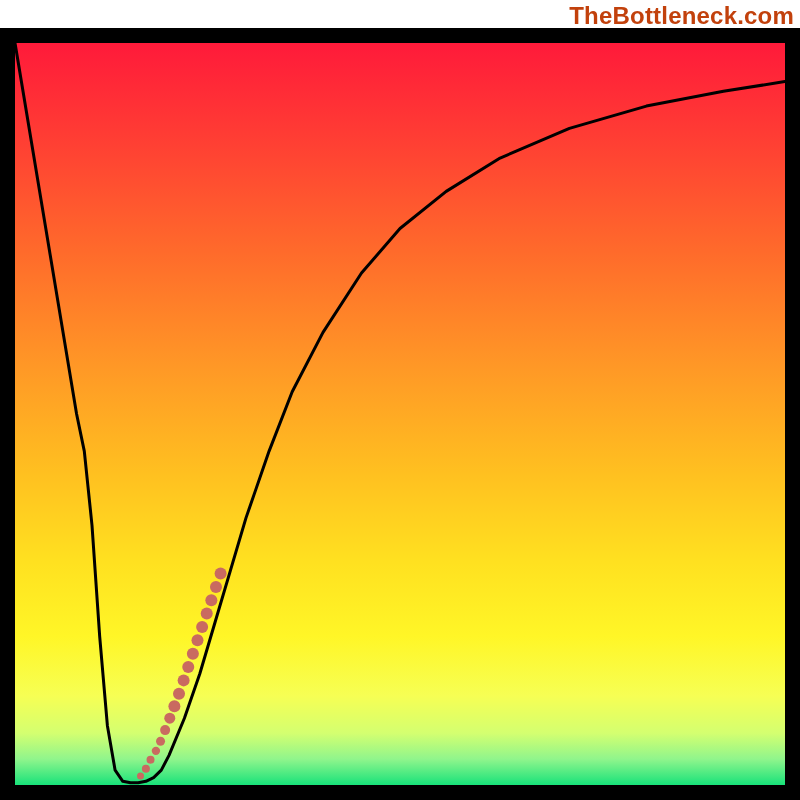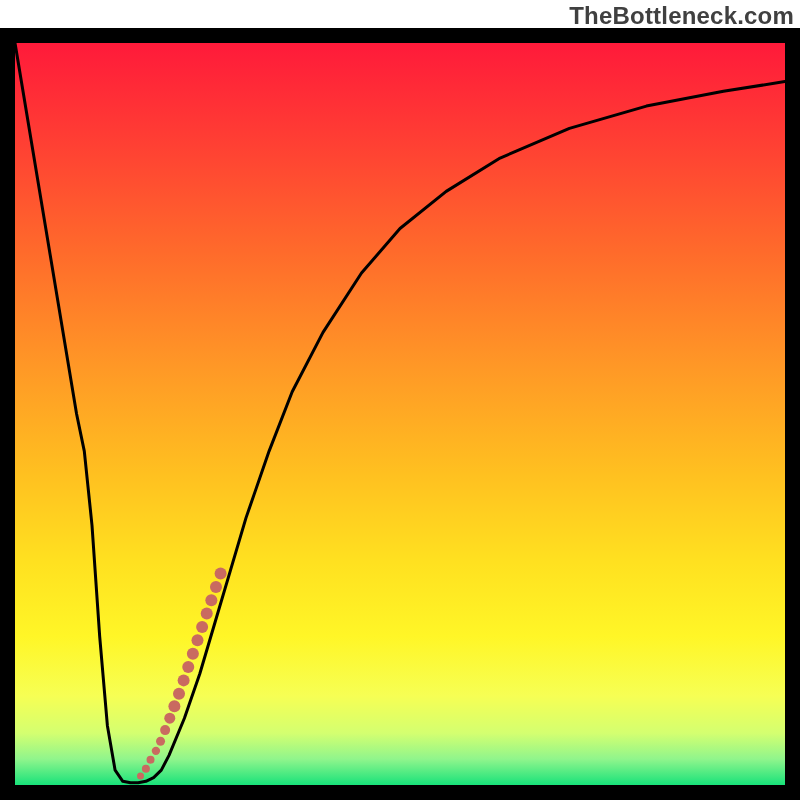--- a/index.html
+++ b/index.html
@@ -14,21 +14,21 @@
     height: 800px;
     overflow: hidden;
     box-sizing: border-box;
   }
   .watermark {
     position: absolute;
     top: 2px;
     right: 6px;
     font-size: 24px;
     font-weight: bold;
-    color: #404040;
+    color: #c2410c;
     letter-spacing: 0.2px;
     z-index: 5;
   }
   .plot-wrap {
     position: absolute;
     top: 28px;
     left: 0;
     width: 800px;
     height: 772px; 
   }

